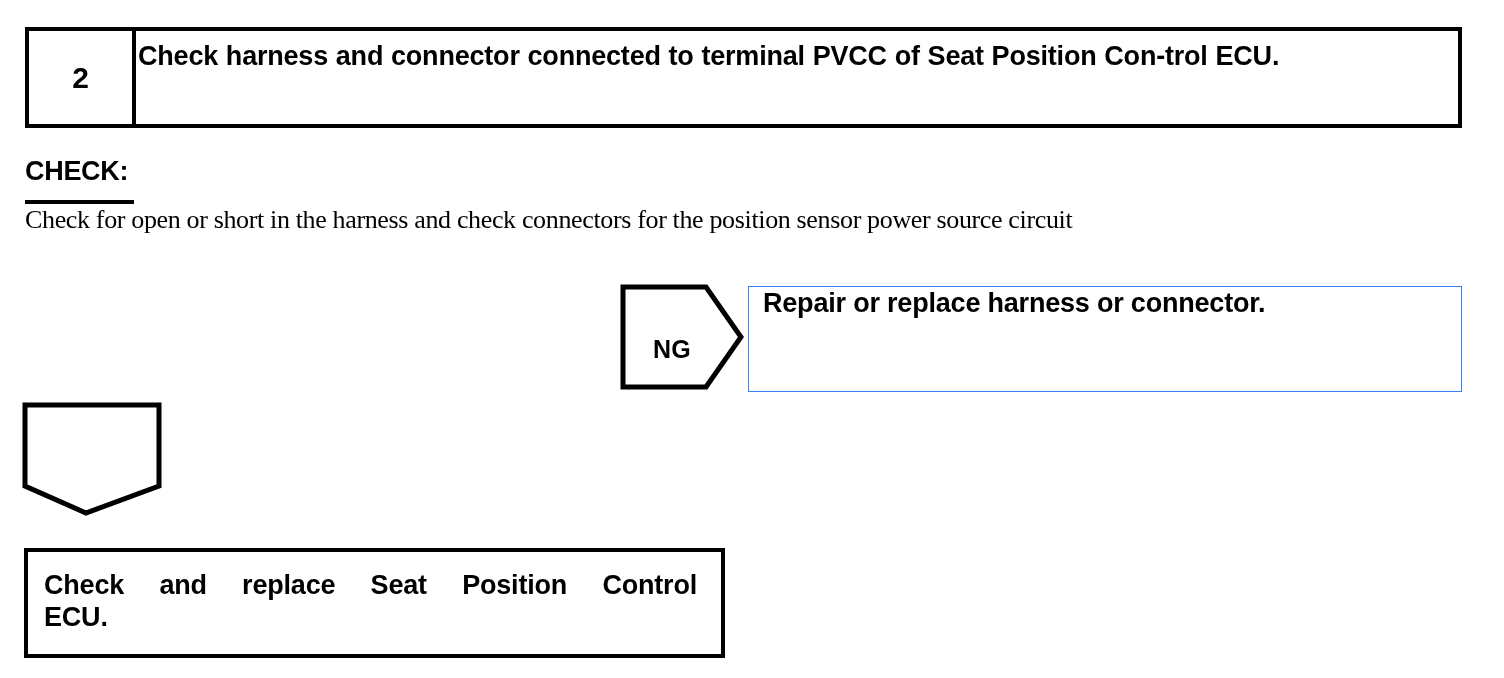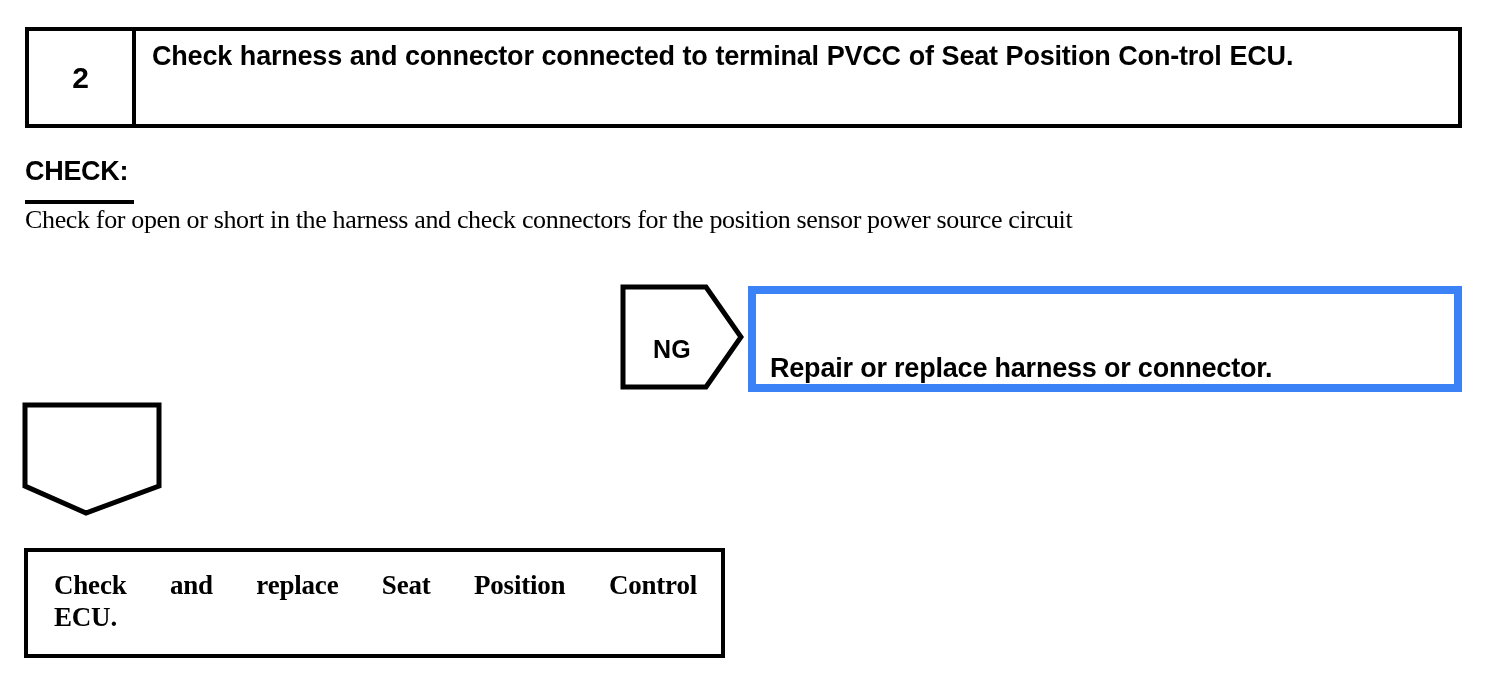--- a/index.html
+++ b/index.html
@@ -42,21 +42,21 @@
     justify-content: center;
   }
   .step-number {
     font-size: 30px;
     font-weight: bold;
     line-height: 1;
     letter-spacing: 0px;
   }
   .step-title-cell {
     flex: 1 1 auto;
-    padding: 9px 6px 0 16px;
+    padding: 9px 6px 0 2px;
     box-sizing: border-box;
   }
   .step-title {
     font-size: 27px;
     font-weight: bold;
     line-height: 1.22;
     letter-spacing: -0.2px;
     word-spacing: 0.5px;
   }
 
@@ -118,25 +118,25 @@
     pointer-events: none;
   }
 
   
   .ng-box {
     position: absolute;
     left: 748px;
     top: 286px;
     width: 714px;
     height: 106px;
-    border: 8px solid #3b82f6;
+    border: 1px solid #3b82f6;
     box-sizing: border-box;
     background: #fff;
     display: flex;
-    align-items: flex-end;
+    align-items: flex-start;
     padding-left: 14px;
   }
   .ng-box-text {
     font-size: 27px;
     font-weight: bold;
     line-height: 1.2;
     letter-spacing: -0.2px;
   }
 
   
@@ -170,22 +170,21 @@
   
   .final-box {
     position: absolute;
     left: 24px;
     top: 548px;
     width: 701px;
     height: 110px;
     border: 4px solid #000;
     box-sizing: border-box;
     background: #fff;
-    padding: 18px 24px 0 26px;
-    font-family: Liberation Serif, serif;
+    padding: 18px 24px 0 16px;
   }
   .final-box-text {
     font-size: 27px;
     font-weight: bold;
     line-height: 1.18;
     letter-spacing: -0.2px;
     text-align: justify;
     text-align-last: left;
   }
   .final-box-text .line1 {

